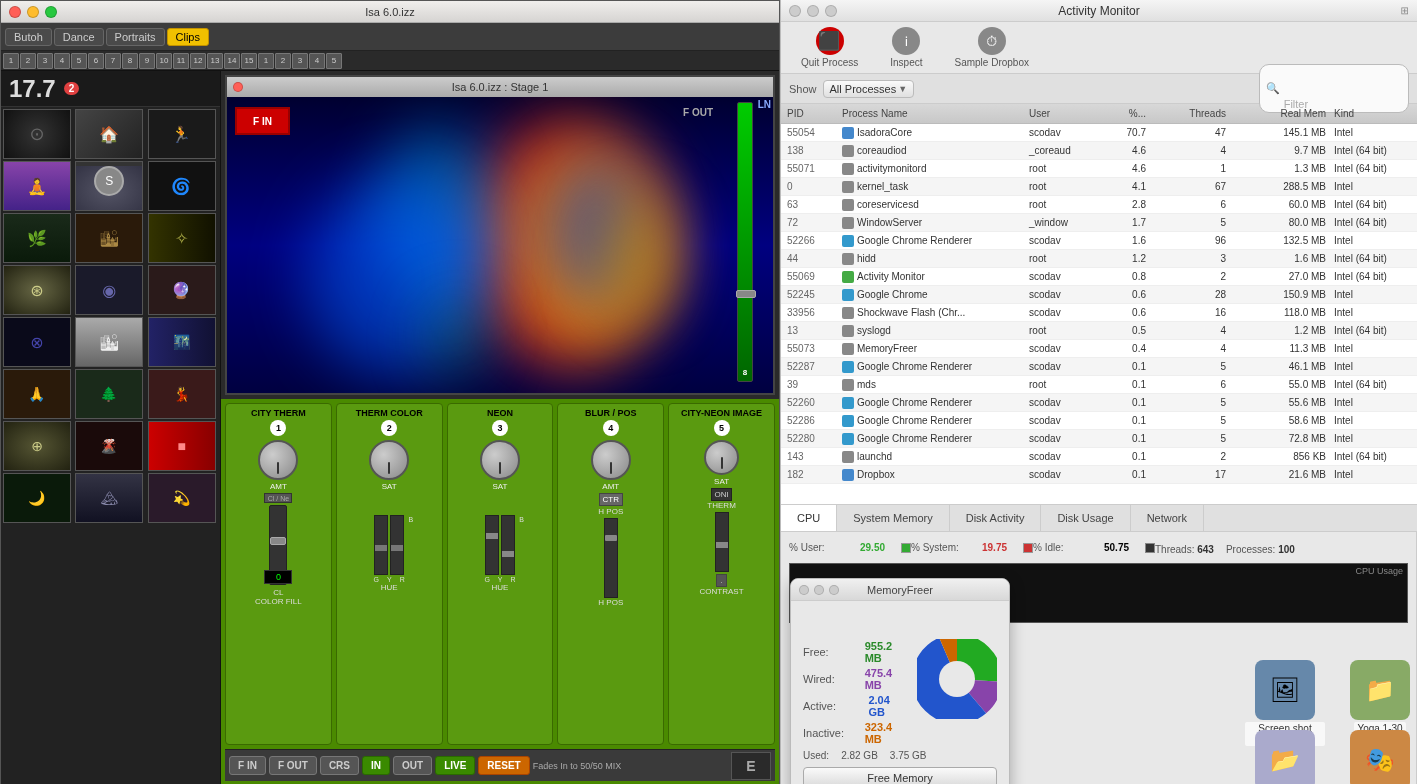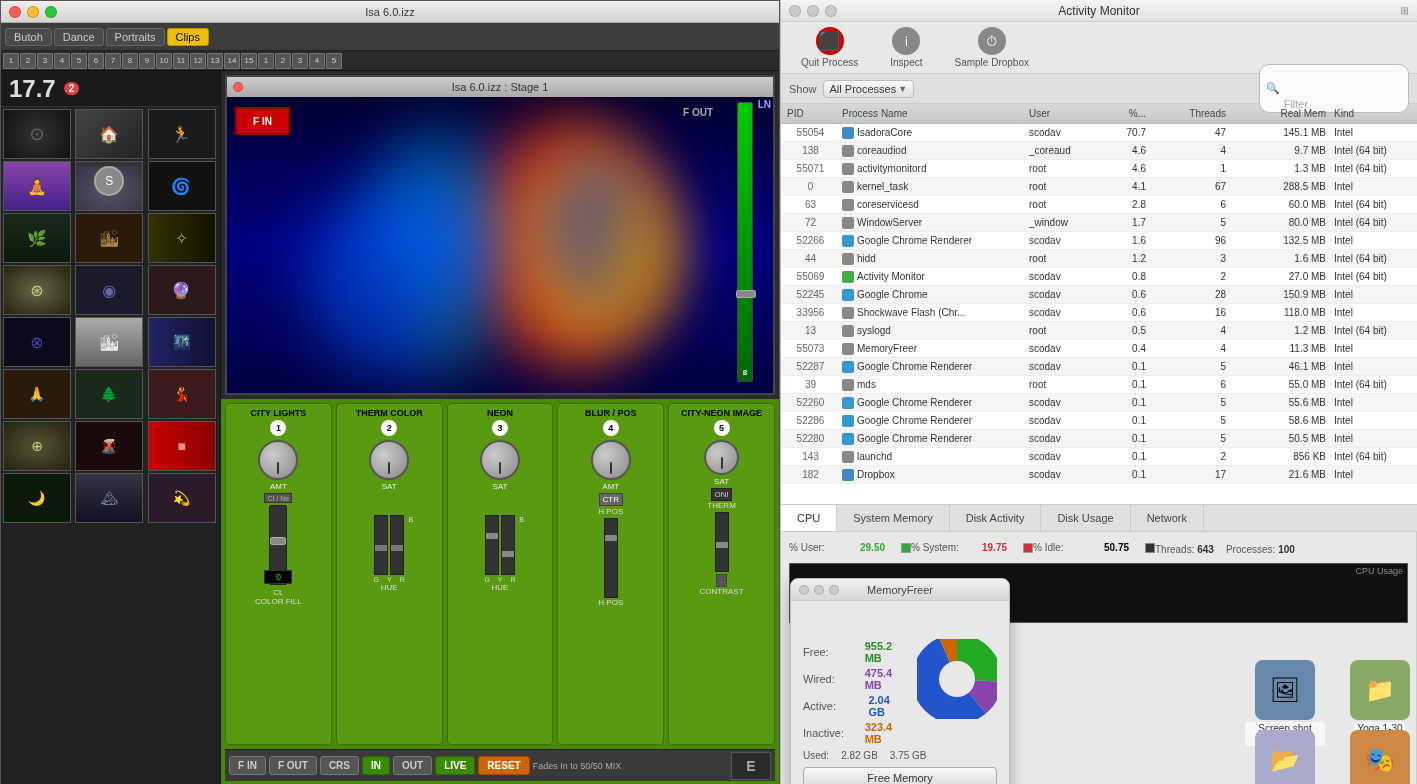--- a/index.html
+++ b/index.html
@@ -529,21 +529,21 @@
     .am-row:nth-child(even) { background: #f5f5f5; }
     .am-cell {
       font-size: 10px;
       color: #333;
       padding: 0 4px;
       white-space: nowrap;
       overflow: hidden;
       text-overflow: ellipsis;
     }
     .am-cell.right { text-align: right; }
-    .am-cell.pid { color: #666; text-align: center; }
+    .am-cell.pid { color: #666; }
     .proc-name-cell {
       display: flex;
       align-items: center;
     }
 
     
     .am-tabs {
       height: 28px;
       background: #e0e0e0;
       border-top: 1px solid #ccc;
@@ -931,21 +931,21 @@
         <div class="slider-v">
           <div class="slider-handle"></div>
           <div style="position:absolute;bottom:4px;left:50%;transform:translateX(-50%);color:white;font-size:8px;font-weight:bold;">8</div>
         </div>
       </div>
 
       <div class="controls-area">
         <div class="controls-row">
 
           <div class="control-module">
-            <div class="module-title">CITY LIGHTS</div>
+            <div class="module-title">CITY THERM</div>
             <div class="knob-number">1</div>
             <div class="knob">
                 <div class="knob-indicator"></div>
               </div>
             <div class="knob-label">AMT</div>
             <div style="display:flex;gap:2px;margin-top:2px;">
               <div style="width:28px;height:10px;background:#555;border:1px solid #333;font-size:7px;color:#aaa;display:flex;align-items:center;justify-content:center;">Cl / Ne</div>
             </div>
             <div class="slider-module" style="height:80px;">
               <div class="val-box" style="position:absolute;bottom:0;left:50%;transform:translateX(-50%);">0</div>
@@ -1316,21 +1316,21 @@
   </div>
       <div class="am-row">
     <div class="am-cell pid">52280</div>
     <div class="am-cell proc-name-cell">
       <span style="display:inline-block;width:12px;height:12px;border-radius:2px;background:#3399cc;margin-right:3px;vertical-align:middle;flex-shrink:0;"></span>
       Google Chrome Renderer
     </div>
     <div class="am-cell">scodav</div>
     <div class="am-cell right">0.1</div>
     <div class="am-cell right">5</div>
-    <div class="am-cell right">50.5 MB</div>
+    <div class="am-cell right">72.8 MB</div>
     <div class="am-cell">Intel</div>
   </div>
       <div class="am-row">
     <div class="am-cell pid">143</div>
     <div class="am-cell proc-name-cell">
       <span style="display:inline-block;width:12px;height:12px;border-radius:2px;background:#888;margin-right:3px;vertical-align:middle;flex-shrink:0;"></span>
       launchd
     </div>
     <div class="am-cell">scodav</div>
     <div class="am-cell right">0.1</div>

